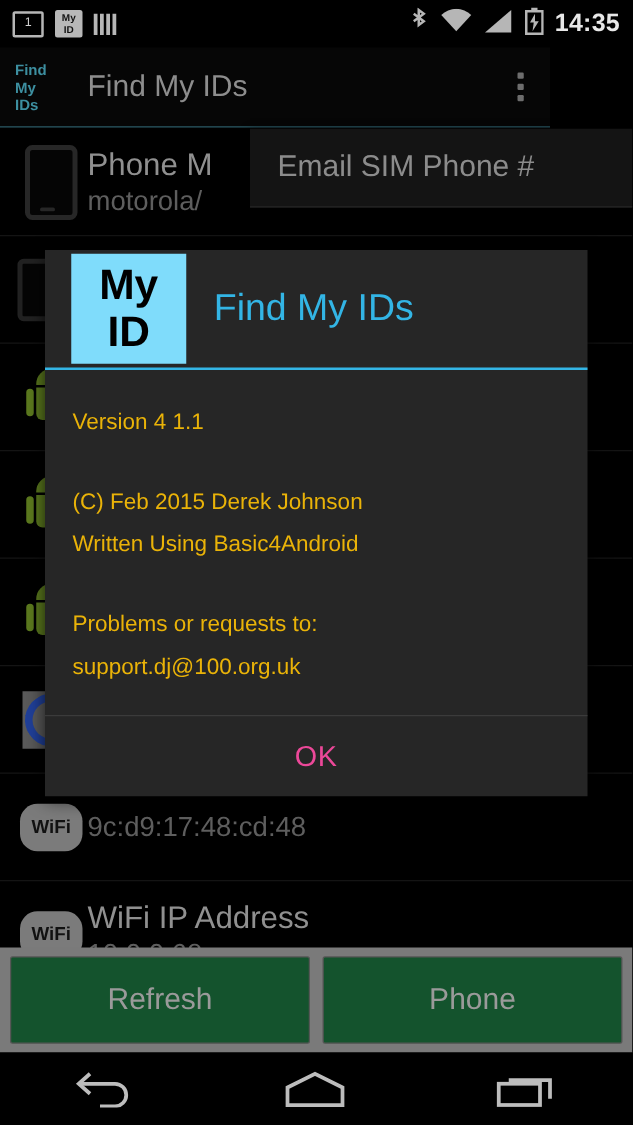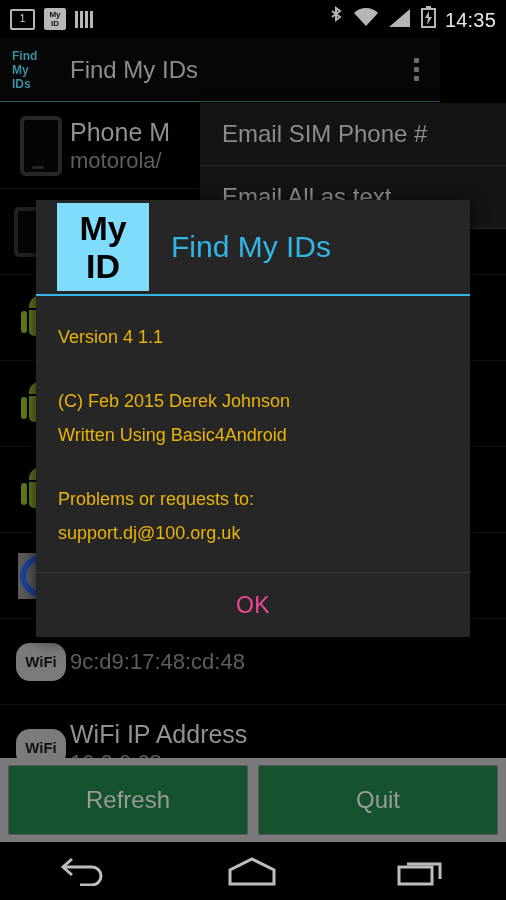--- a/index.html
+++ b/index.html
@@ -7,21 +7,21 @@
     width:506px;height:900px;overflow:hidden;
     font-family:"Liberation Sans","DejaVu Sans",sans-serif;
     -webkit-font-smoothing:antialiased;
   }
   .screen{position:relative;width:506px;height:900px;background:#000;overflow:hidden;}
 
   
   .statusbar{position:absolute;left:0;top:0;width:506px;height:38px;background:#000;
     display:flex;align-items:center;padding:0 10px;box-sizing:border-box;}
   .sb-left{display:flex;align-items:center;gap:9px;}
-  .sb-right{margin-left:auto;display:flex;align-items:flex-end;gap:9px;}
+  .sb-right{margin-left:auto;display:flex;align-items:center;gap:9px;font-weight:bold;}
   .ic-badge{width:21px;height:17px;border:2px solid #b6b6b6;border-radius:2px;
     display:flex;align-items:center;justify-content:center;
     font-size:10px;color:#d0d0d0;line-height:1;}
   .ic-myid{width:22px;height:22px;background:#b8b8b8;border-radius:2px;color:#111;
     font-size:8px;font-weight:bold;line-height:9px;text-align:center;padding-top:2px;box-sizing:border-box;}
   .ic-bars{display:flex;align-items:flex-end;gap:2px;height:17px;}
   .ic-bars i{display:block;width:3px;height:17px;background:#b6b6b6;}
   .clock{color:#e8e8e8;font-size:20px;letter-spacing:.2px;}
 
   
@@ -235,21 +235,20 @@
       </div>
       <div class="txt">
         <div class="t1">WiFi IP Address</div>
         <div class="t2">10.0.0.68</div>
       </div>
     </div>
   </div>
 
   <div class="popup">
     <div class="mi">Email SIM Phone #</div>
-    <div class="mi">Email All as text</div>
   </div>
 
   <div class="dialog">
     <div class="d-head">
       <div class="d-logo">
         <span>My</span>
         <span>ID</span>
       </div>
       <div class="d-title">Find My IDs</div>
     </div>
@@ -262,21 +261,21 @@
       <p>Problems or requests to:
 support.dj@100.org.uk</p>
     </div>
     <div class="d-foot">
       <div class="d-ok">OK</div>
     </div>
   </div>
 
   <div class="btnbar">
     <div class="btn">Refresh</div>
-    <div class="btn">Quit</div>
+    <div class="btn">Phone</div>
   </div>
 
   <div class="navbar">
     <span>
       <svg width="52" height="30" viewBox="0 0 52 30">
         <path d="M6 11 H34 a9 9 0 0 1 0 18 H22" stroke="#bdbdbd" stroke-width="3" fill="none"></path>
         <path d="M14 3 L5 11 L14 19" stroke="#bdbdbd" stroke-width="3" fill="none"></path>
       </svg>
     </span>
     <span>

